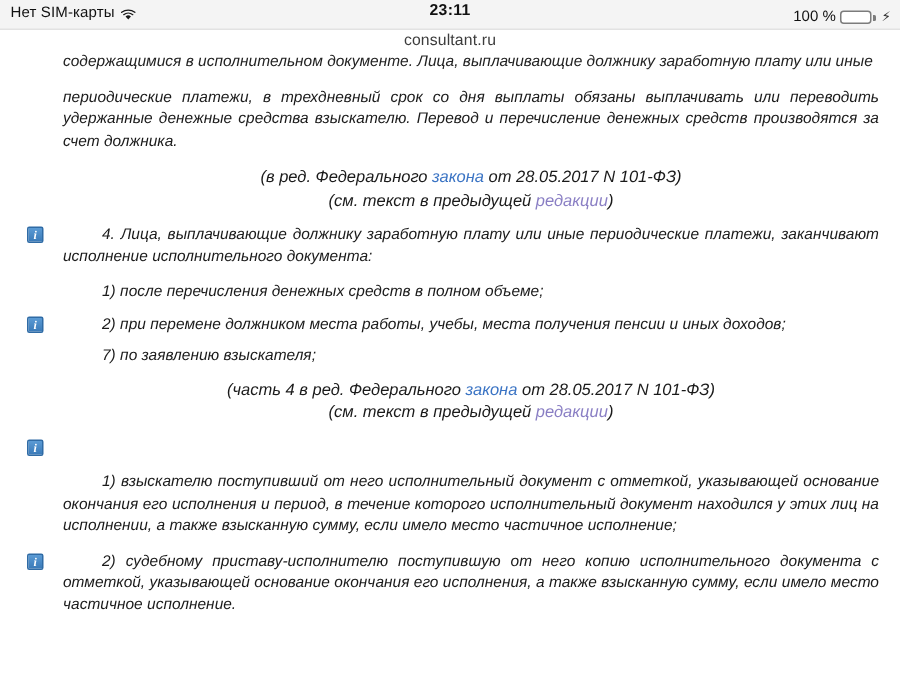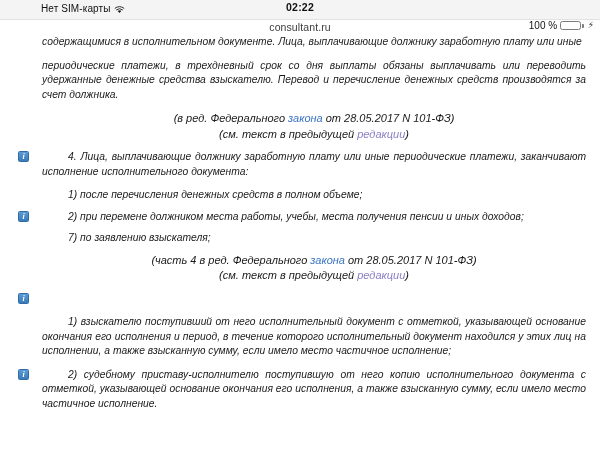--- a/index.html
+++ b/index.html
@@ -27,21 +27,20 @@
   .sb-left {
     position: absolute;
     left: 7px;
     top: 3px;
     display: flex;
     align-items: center;
     gap: 4px;
     font-size: 10px;
     color: #111;
     letter-spacing: 0.1px;
-    margin-left: 34px;
   }
   .wifi-icon {
     display: inline-block;
     width: 11px;
     height: 9px;
     position: relative;
     top: 1px;
   }
   .sb-center {
     position: absolute;
@@ -50,21 +49,21 @@
     top: 1px;
     text-align: center;
     font-size: 10.5px;
     font-weight: bold;
     color: #111;
     letter-spacing: 0.2px;
   }
   .sb-right {
     position: absolute;
     right: 6px;
-    top: 20px;
+    top: 6px;
     display: flex;
     align-items: center;
     gap: 3px;
     font-size: 10px;
     color: #111;
   }
   .battery {
     display: inline-flex;
     align-items: center;
   }
@@ -186,21 +185,21 @@
   <div class="sb-left">
     <span>Нет SIM-карты</span>
     <span class="wifi-icon">
       <svg viewBox="0 0 16 12" width="11" height="9" aria-hidden="true">
         <path d="M8 11.2 L5.4 8.2 a4 4 0 0 1 5.2 0 Z" fill="#1a1a1a"></path>
         <path d="M3.6 6.4 a7 7 0 0 1 8.8 0" stroke="#1a1a1a" stroke-width="1.3" fill="none" stroke-linecap="round"></path>
         <path d="M1.6 4.1 a10.5 10.5 0 0 1 12.8 0" stroke="#1a1a1a" stroke-width="1.3" fill="none" stroke-linecap="round"></path>
       </svg>
     </span>
   </div>
-  <div class="sb-center">02:22</div>
+  <div class="sb-center">23:11</div>
   <div class="sb-right">
     <span>100 %</span>
     <span class="battery">
       <span class="battery-body">
         <span class="battery-fill" style="width: 100%; background: rgb(76, 212, 100);"></span>
       </span>
       <span class="battery-cap"></span>
     </span>
     <span class="bolt">⚡</span>
   </div>

